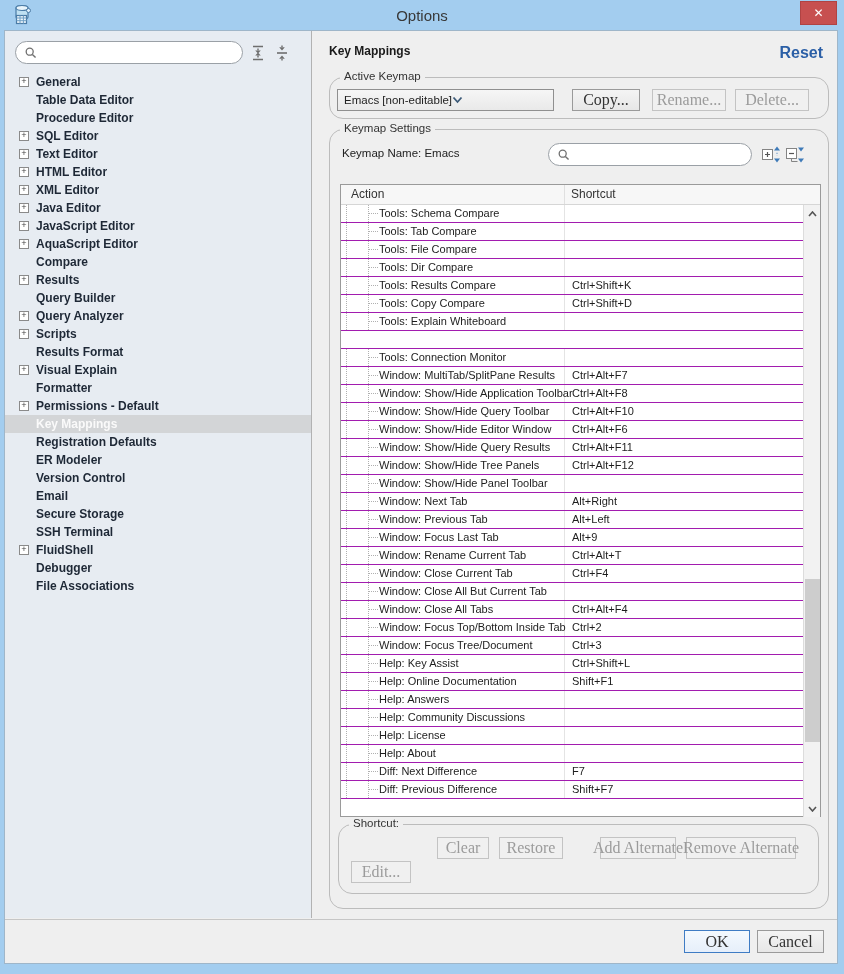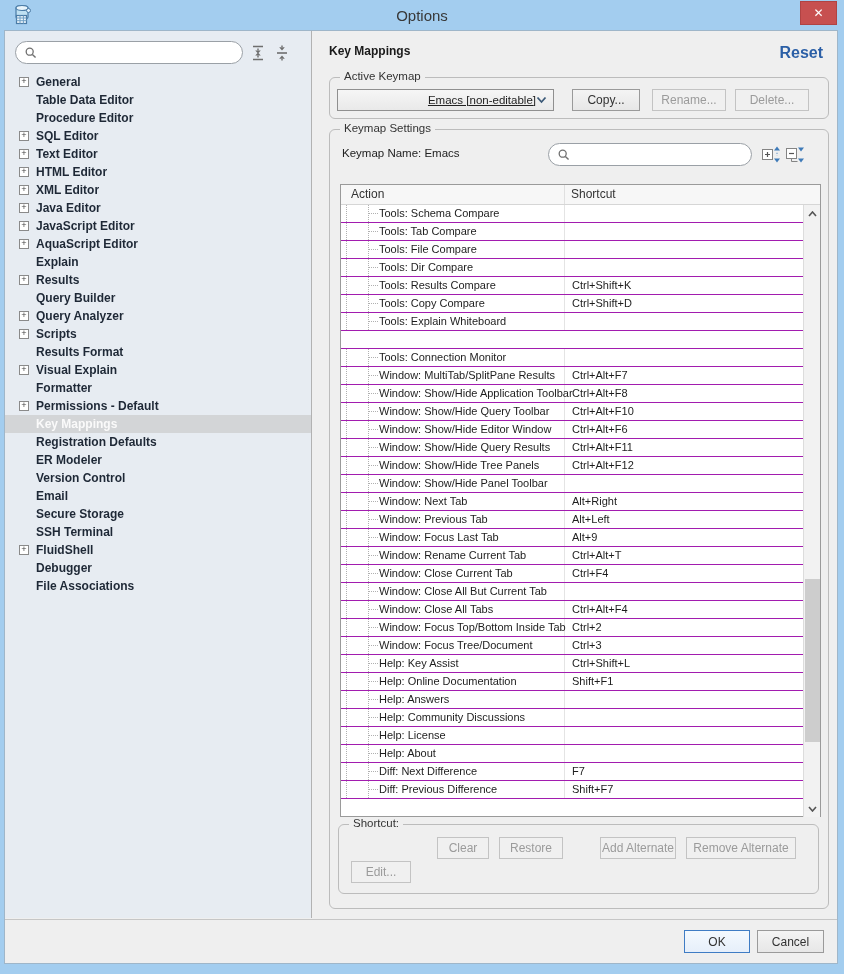--- a/index.html
+++ b/index.html
@@ -25,26 +25,26 @@
   .titem .expander { position:absolute; left:14px; top:4px; width:10px; height:10px; background:#fff; border:1px solid #8a8a8a; color:#444; font:9px/8px "Liberation Mono",monospace; text-align:center; }
   .titem .tlabel { margin-left:31px; font-size:12px; font-weight:bold; color:#1e2836; white-space:nowrap; }
   .titem.selected { background:#d3d5d7; }
   .titem.selected .tlabel { color:#fafafa; }
 
   
   .panel { position:absolute; left:308px; top:0; right:0; height:887px; background:#efefef; }
   .panel-title { position:absolute; left:16px; top:13px; font-size:12px; font-weight:bold; color:#1a1a1a; }
   .reset { position:absolute; right:14px; top:13px; font-size:16px; font-weight:bold; color:#2b5fa6; cursor:pointer; }
 
-  .group { position:absolute; border:1px solid #bcbcbc; border-radius:6px; }
+  .group { position:absolute; border:1px solid #bcbcbc; border-radius:14px; }
   .glabel { position:absolute; top:-8px; left:10px; background:#efefef; padding:0 4px; font-size:11.5px; color:#333; white-space:nowrap; }
 
   .grp-active { left:16px; top:46px; width:500px; height:42px; }
-  .combo { position:absolute; left:7px; top:11px; width:217px; height:22px; background:linear-gradient(#f6f6f6,#e9e9e9); border:1px solid #8f8f8f; display:flex; align-items:center; justify-content:flex-end; padding:0 6px; font-size:11.5px; color:#222; cursor:pointer;text-decoration:underline; }
-  .btn { display:flex; align-items:center; justify-content:center; height:22px; background:linear-gradient(#f4f4f4,#e7e7e7); border:1px solid #9a9a9a; font-size:12px; color:#333; cursor:pointer; white-space:nowrap; }
+  .combo { position:absolute; left:7px; top:11px; width:217px; height:22px; background:linear-gradient(#f6f6f6,#e9e9e9); border:1px solid #8f8f8f; display:flex; align-items:center; justify-content:flex-start; padding:0 6px; font-size:11.5px; color:#222; cursor:pointer; }
+  .btn { display:flex; align-items:center; justify-content:center; height:22px; background:linear-gradient(#f4f4f4,#e7e7e7); border:1px solid #9a9a9a; font-size:16px; color:#333; cursor:pointer; white-space:nowrap;font-family:Liberation Serif, serif; }
   .btn.disabled { border-color:#c3c3c3; color:#9b9b9b; background:#f0f0f0; cursor:default; }
   .b-copy { position:absolute; left:242px; top:11px; width:68px; }
   .b-rename { position:absolute; left:322px; top:11px; width:74px; }
   .b-delete { position:absolute; left:405px; top:11px; width:74px; }
 
   .grp-keymap { left:16px; top:98px; width:500px; height:780px; }
   .kname { position:absolute; left:12px; top:17px; font-size:11.5px; color:#222; }
   .pill2 { position:absolute; left:218px; top:13px; width:204px; height:23px; background:#fff; border:1px solid #9aa0a6; border-radius:12px; display:flex; align-items:center; padding:0 8px; }
   .pill2 input { border:none; outline:none; background:transparent; flex:1; font-size:12px; font-family:inherit; min-width:0; }
   .km-ic { position:absolute; top:16px; width:19px; height:17px; cursor:pointer; }
@@ -150,21 +150,21 @@
           </div>
           <div class="titem">
             <span class="expander">+</span>
             <span class="tlabel">JavaScript Editor</span>
           </div>
           <div class="titem">
             <span class="expander">+</span>
             <span class="tlabel">AquaScript Editor</span>
           </div>
           <div class="titem">
-            <span class="tlabel">Explain</span>
+            <span class="tlabel">Compare</span>
           </div>
           <div class="titem">
             <span class="expander">+</span>
             <span class="tlabel">Results</span>
           </div>
           <div class="titem">
             <span class="tlabel">Query Builder</span>
           </div>
           <div class="titem">
             <span class="expander">+</span>

